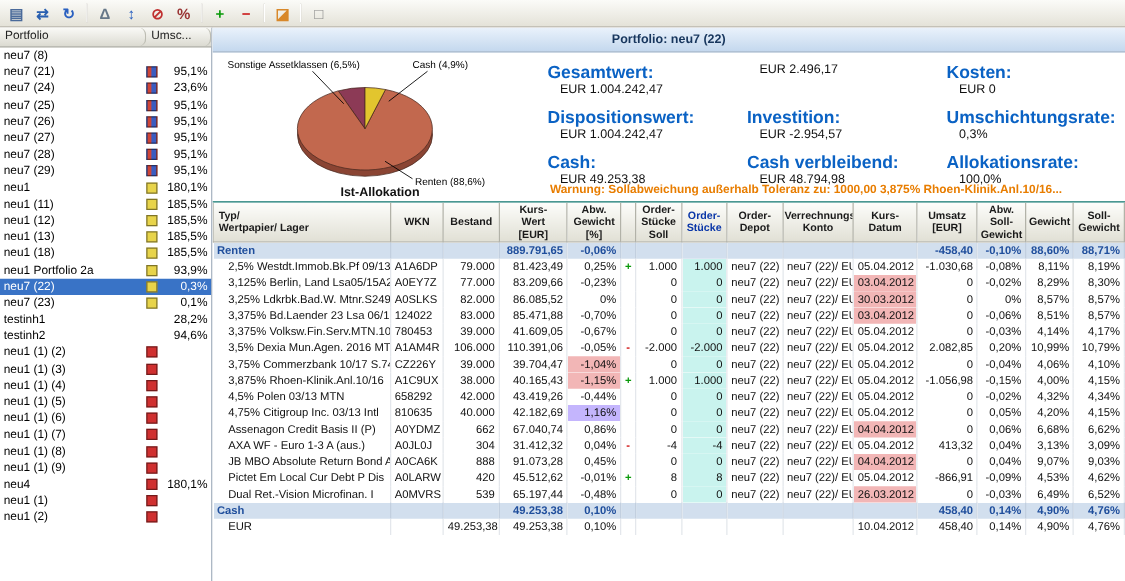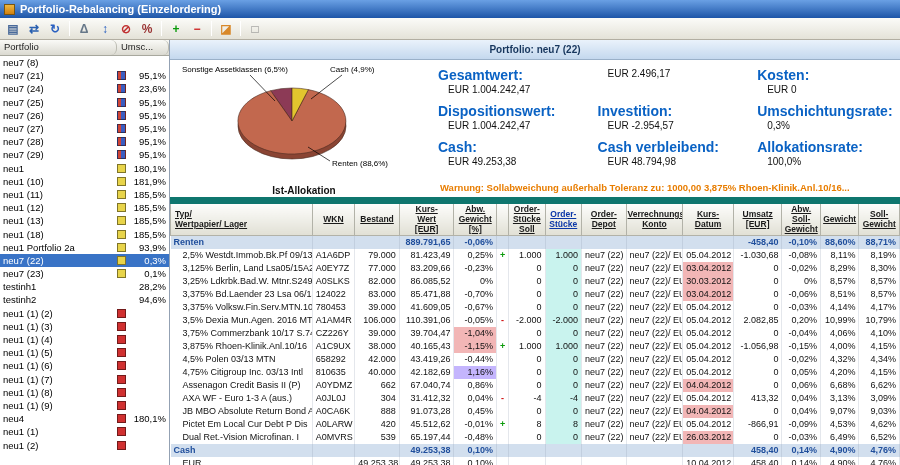--- a/index.html
+++ b/index.html
@@ -28,56 +28,52 @@
   .picon{width:9px;height:9px;flex:none;margin:0 2px;border:1px solid rgba(0,0,0,.45);}
   .picon.none{visibility:hidden;}
   .picon.split{background:linear-gradient(90deg,#cf4538 50%,#3b5cc0 50%);}
   .picon.yellow{background:#e8d44a;}
   .picon.red{background:#d03030;}
   .pval{width:38px;flex:none;text-align:right;}
 
   .main{flex:1;display:flex;flex-direction:column;overflow:hidden;background:#fff;}
   .portfolio-bar{height:20px;flex:none;background:linear-gradient(#eaf2fb,#c4d8ee);border-bottom:1px solid #9ab0c8;font-size:10px;font-weight:bold;color:#17365d;display:flex;align-items:center;justify-content:center;}
 
-  .upper{height:144px;flex:none;display:flex;border-bottom:7px solid #0f766e;}
+  .upper{height:120px;flex:none;display:flex;border-bottom:1px solid #0f766e;}
   .chart-area{width:268px;flex:none;position:relative;}
   .chart-area svg{position:absolute;top:1px;left:10px;}
   .chart-title{position:absolute;bottom:1px;left:0;width:100%;text-align:center;font-size:10px;font-weight:bold;color:#111;}
   .summary-area{flex:1;position:relative;padding:7px 4px 0 0;overflow:hidden;}
   .summary-grid{display:grid;grid-template-columns:1.15fr 1.15fr 1fr;row-gap:8px;}
   .sfield{overflow:hidden;white-space:nowrap;}
   .slabel{font-size:14px;font-weight:bold;color:#0a62c4;}
   .svalue{font-size:10px;color:#111;padding-left:10px;margin-top:1px;}
   .warning{position:absolute;bottom:4px;left:2px;right:2px;font-size:9.5px;font-weight:bold;color:#e87d00;white-space:nowrap;overflow:hidden;}
 
   .table-wrap{flex:1;overflow:hidden;}
   table{width:100%;border-collapse:collapse;table-layout:fixed;}
-  th{background:linear-gradient(#fdfdfb,#e1e0d5);border:1px solid #b2b2a8;border-top:none;font-size:8.5px;font-weight:bold;color:#1a1a1a;text-align:center;padding:1px;white-space:pre-line;vertical-align:middle;line-height:1.15;overflow:hidden;text-decoration:underline;}
+  th{background:linear-gradient(#fdfdfb,#e1e0d5);border:1px solid #b2b2a8;border-top:none;font-size:8.5px;font-weight:bold;color:#1a1a1a;text-align:center;padding:1px;white-space:pre-line;vertical-align:middle;line-height:1.15;overflow:hidden;}
   th.c-name{text-align:left;padding-left:4px;}
   th.c-stkh{color:#0a36a8;}
   td{font-size:9px;height:13px;line-height:13px;padding:0 3px;border-right:1px solid #e4e7ec;white-space:nowrap;overflow:hidden;color:#111;}
   td.num{text-align:right;}
   td.c-sign{text-align:center;padding:0;}
   tr.item td.c-name{padding-left:12px;}
   tr.group td{background:#d2dfee;color:#1f4e9c;font-weight:bold;border-right-color:#c2cfdf;}
   td.stk-cell{background:#c9f3ee;}
   td.red-bg{background:#f2b6b6;}
   td.green-bg{background:#c4b5fd;}
   td.sign-plus{color:#0a9a0a;font-weight:bold;}
   td.sign-minus{color:#d01010;font-weight:bold;}
 </style>
 </head>
 <body>
 
 <div class="window">
 
-  <div class="titlebar">
-    <span class="app-icon"></span>
-    <span>Portfolio-Rebalancing (Einzelordering)</span>
-  </div>
 
   <div class="toolbar">
       <div class="tbtn" style="color: rgb(74, 106, 154);">▤</div>
       <div class="tbtn" style="color: rgb(42, 96, 176);">⇄</div>
       <div class="tbtn" style="color: rgb(42, 96, 192);">↻</div>
       <div class="tsep"></div>
       <div class="tbtn" style="color: rgb(102, 119, 136);">Δ</div>
       <div class="tbtn" style="color: rgb(42, 96, 192);">↕</div>
       <div class="tbtn" style="color: rgb(192, 48, 48);">⊘</div>
       <div class="tbtn" style="color: rgb(153, 51, 51);">%</div>
@@ -135,25 +131,20 @@
           </div>
           <div class="prow">
             <span class="plab">neu7 (29)</span>
             <span class="picon split"></span>
             <span class="pval">95,1%</span>
           </div>
           <div class="prow">
             <span class="plab">neu1</span>
             <span class="picon yellow"></span>
             <span class="pval">180,1%</span>
-          </div>
-          <div class="prow">
-            <span class="plab">neu1 (10)</span>
-            <span class="picon yellow"></span>
-            <span class="pval">181,9%</span>
           </div>
           <div class="prow">
             <span class="plab">neu1 (11)</span>
             <span class="picon yellow"></span>
             <span class="pval">185,5%</span>
           </div>
           <div class="prow">
             <span class="plab">neu1 (12)</span>
             <span class="picon yellow"></span>
             <span class="pval">185,5%</span>

